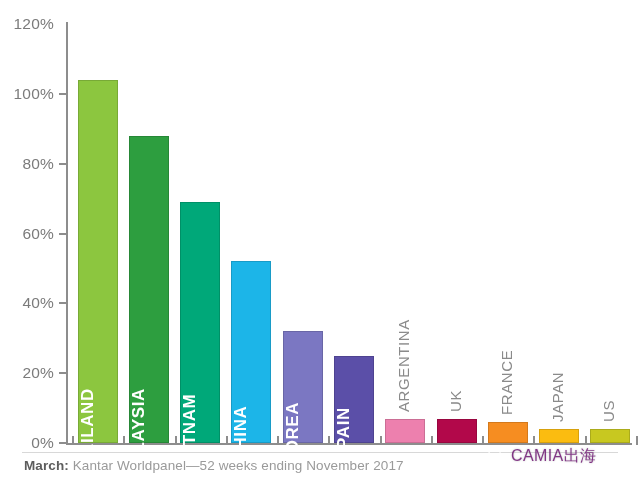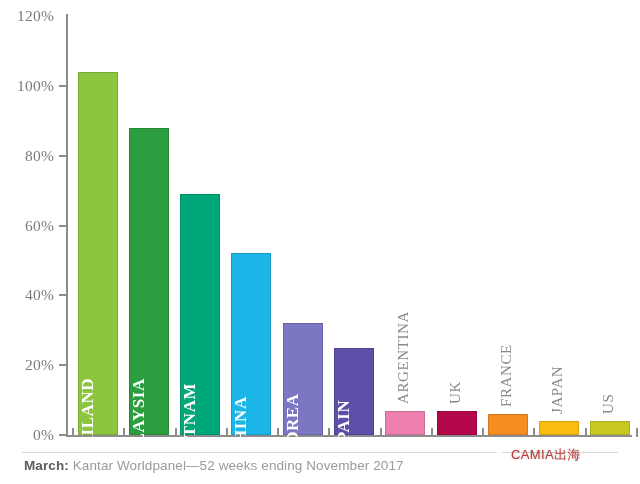--- a/index.html
+++ b/index.html
@@ -18,24 +18,23 @@
     position: absolute;
     left: 0; top: 0;
     width: 640px;
     height: 484px;
   }
 
   
   .plot-area {
     position: absolute;
     left: 66px;
-    top: 14px;
+    top: 22px;
     width: 566px;
     height: 423px;
-    font-family: Liberation Serif, serif;
   }
   .axis-line {
     position: absolute;
     background: #8d8d8d;
   }
   .y-axis-line {
     left: 0px;
     top: 0px;
     width: 2px;
     height: 423px;
@@ -146,22 +145,22 @@
     align-items: center;
     gap: 5px;
     opacity: 0.88;
   }
   .wechat-mark {
     width: 19px;
     height: 16px;
     position: relative;
   }
   .watermark-text {
-    font-size: 13px;
-    color: #b91c1c;
+    font-size: 16px;
+    color: #701a75;
     letter-spacing: 0.4px;
     text-shadow: 0 0 2px rgba(120,120,120,0.55);
   }
 </style>
 </head>
 <body>
 
 <div id="chart-root">
 
   <div class="plot-area">

